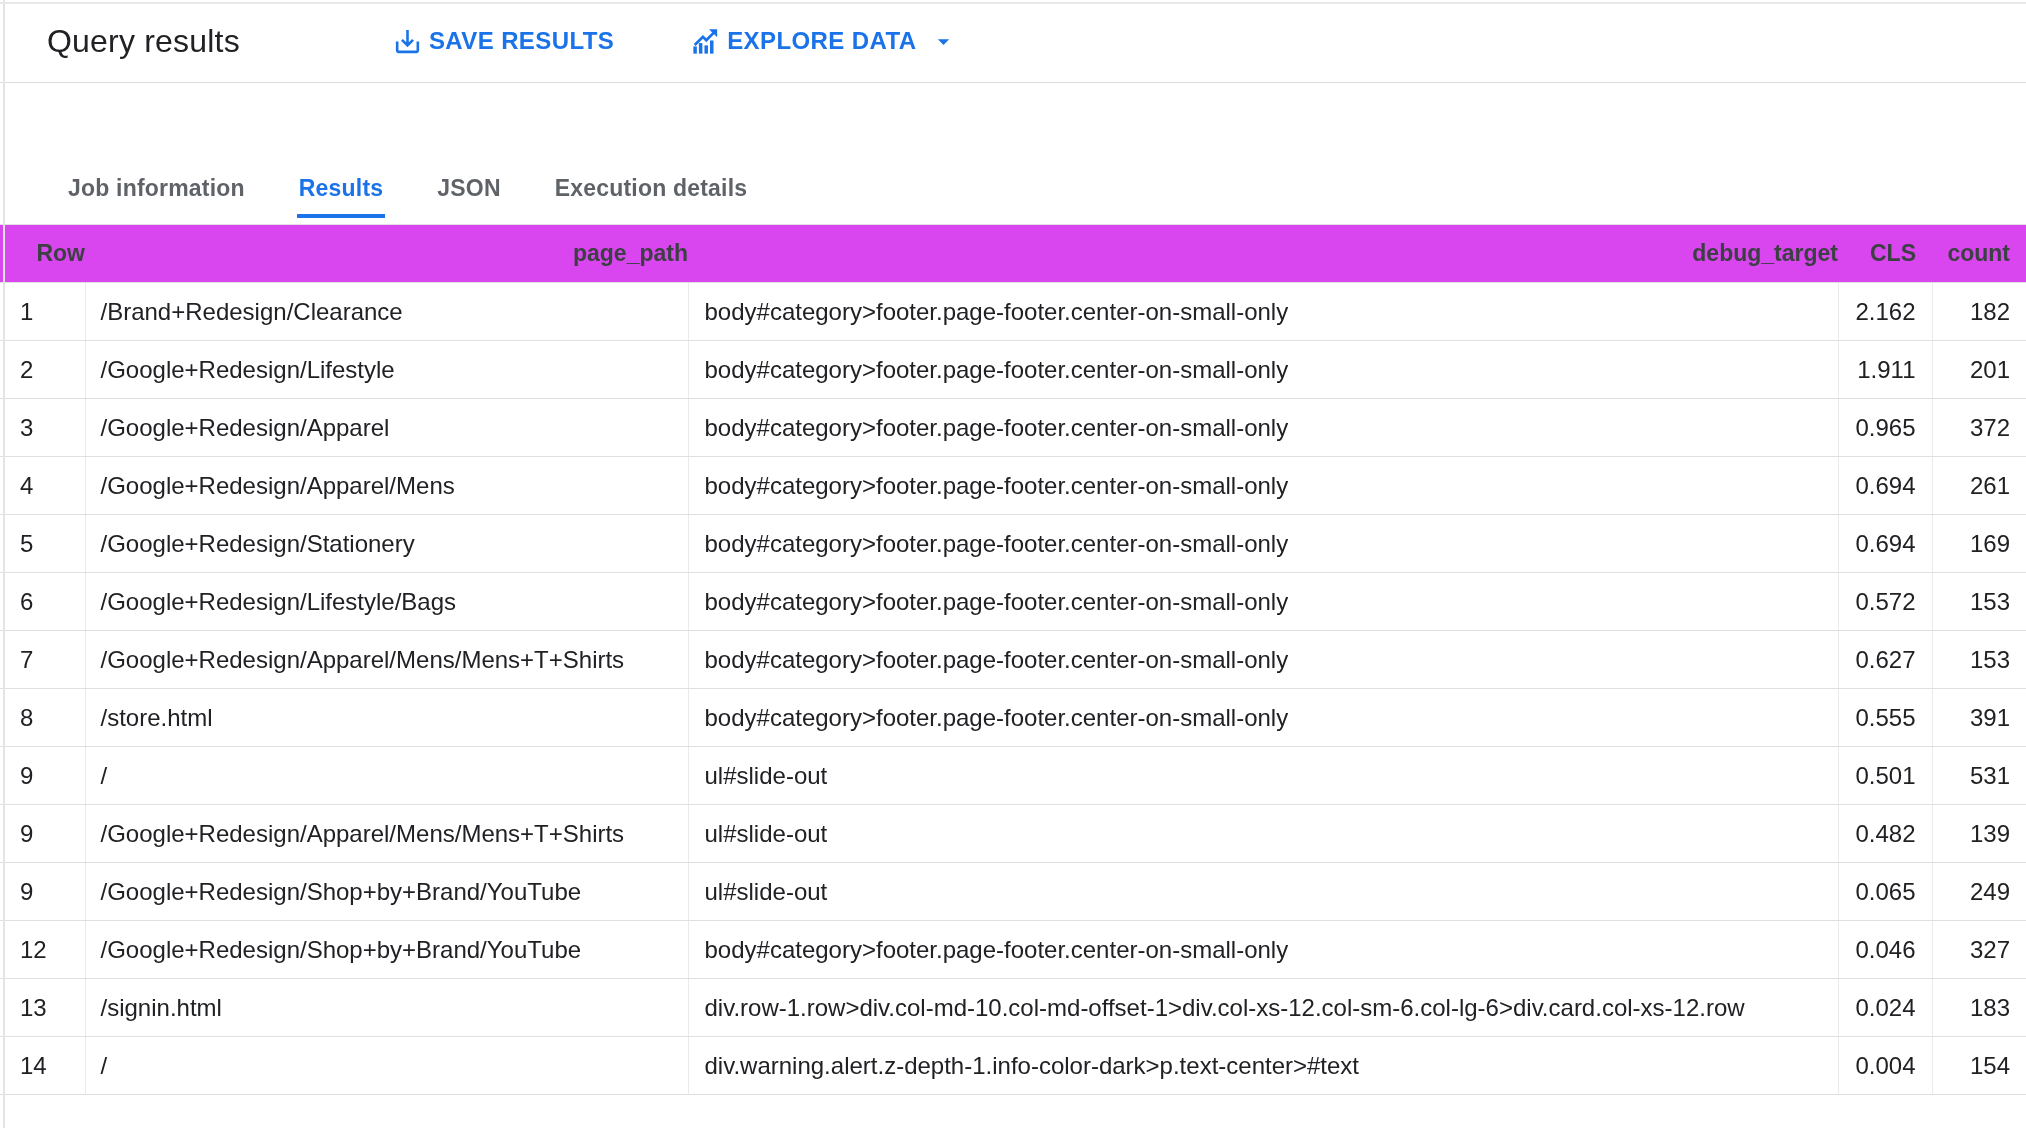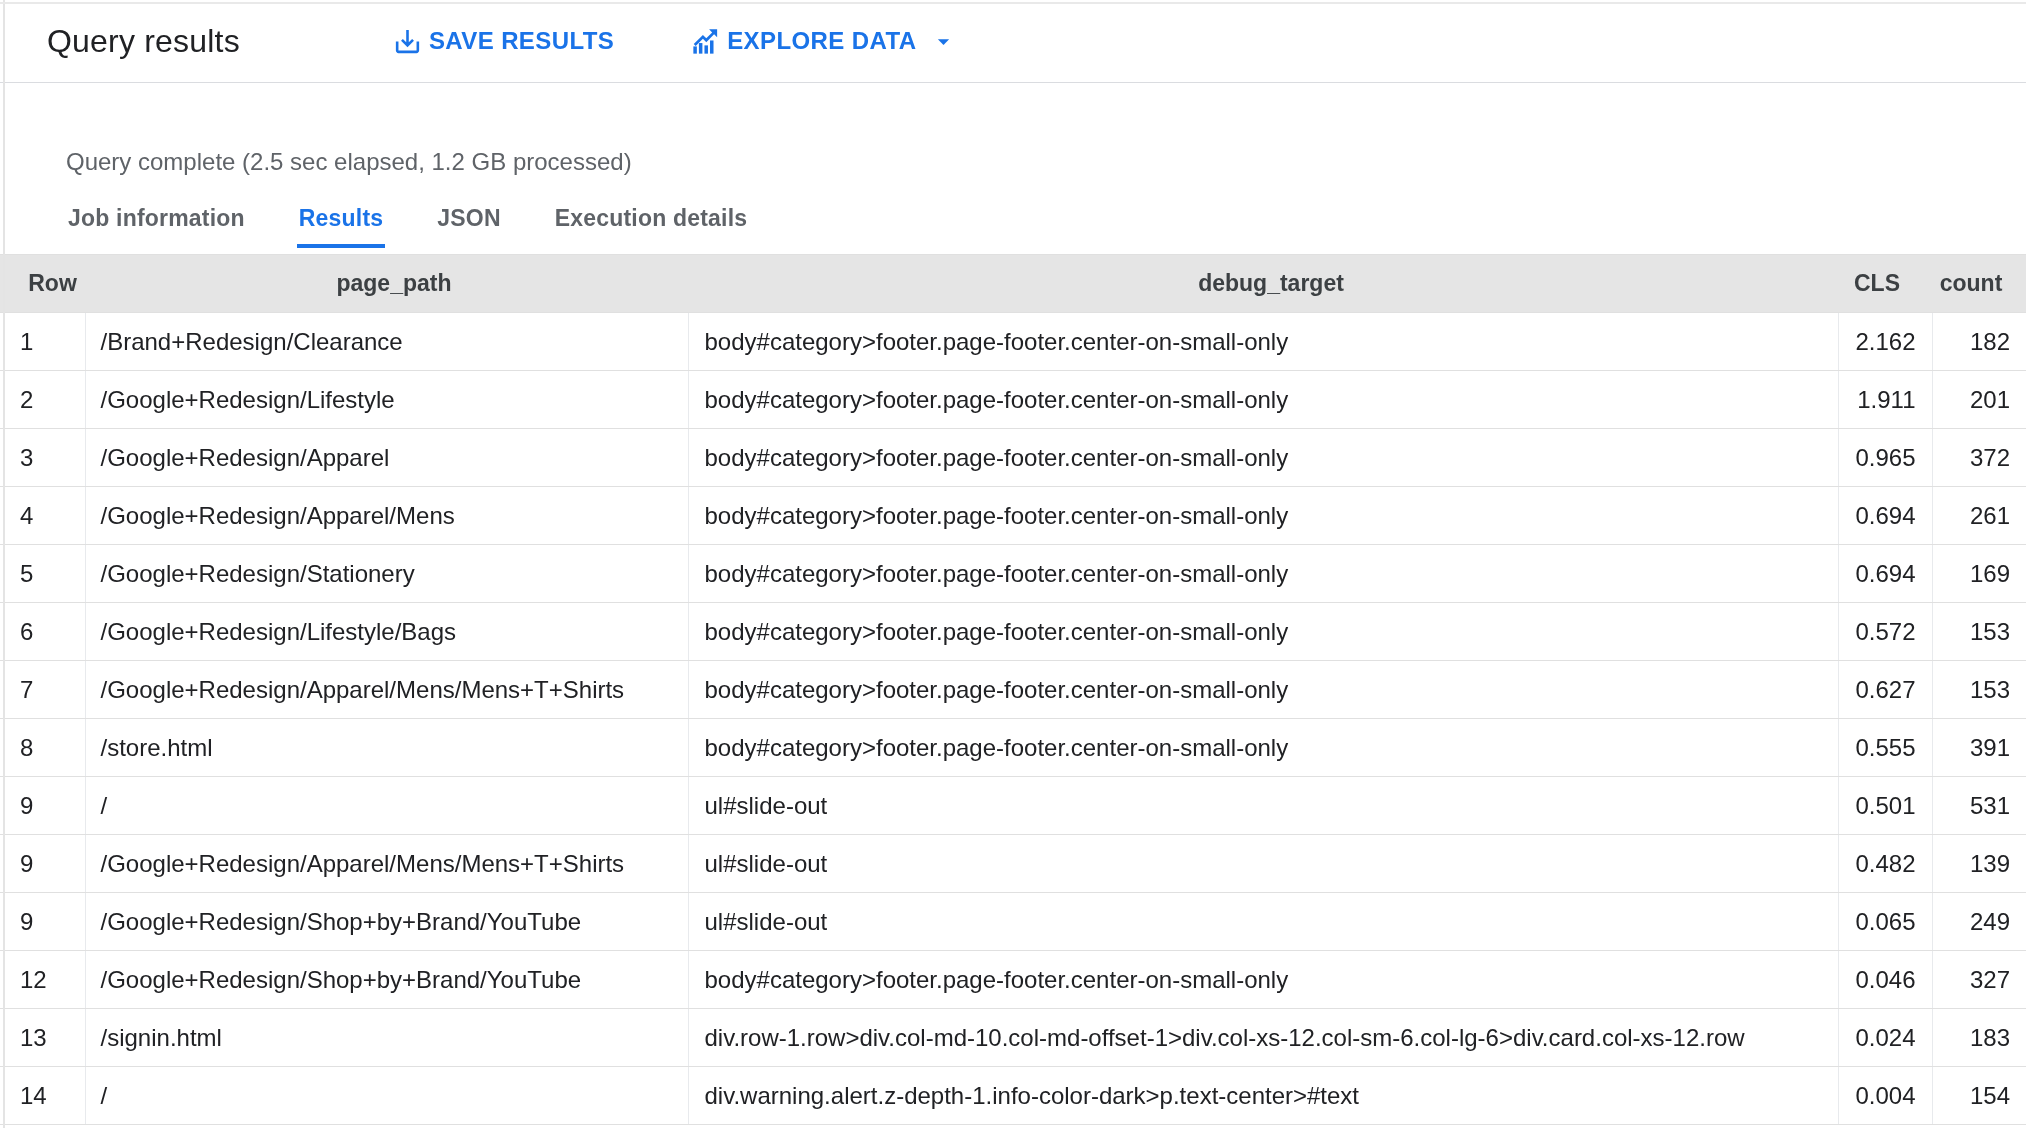--- a/index.html
+++ b/index.html
@@ -22,21 +22,21 @@
   .content-pad { padding:64px 0 0 66px; }
   .status { font-size:24px; color:#5f6368; line-height:30px; }
   .tabs { display:flex; margin-top:28px; }
   .tab { font-size:23px; font-weight:700; color:#5f6368; margin-right:50px; padding:0 2px 16px 2px; position:relative; cursor:pointer; letter-spacing:0.2px; }
   .tab.active { color:#1a73e8; }
   .tab.active::after { content:''; position:absolute; left:0; right:0; bottom:0; height:4px; background:#1a73e8; }
 
   
   table.results { width:2026px; border-collapse:collapse; table-layout:fixed; margin-top:6px; }
   table.results th, table.results td { height:58px; white-space:nowrap; overflow:hidden; vertical-align:middle; }
-  table.results thead th { background:#e5e5e5; font-size:23px; font-weight:700; color:#3c4043; text-align:center;
+  table.results thead th { background:#d946ef; font-size:23px; font-weight:700; color:#3c4043; text-align:right;
         border-top:1px solid #e0e0e0; border-bottom:1px solid #e0e0e0; }
   table.results td { font-size:24px; color:#202124; border-bottom:1px solid #e0e0e0; background:#fff; }
   table.results td + td { border-left:1px solid #e8eaed; }
   .cell-row, th.h-row   { padding-left:20px; }
   .cell-path, th.h-path { padding-left:15px; }
   .cell-debug, th.h-debug { padding-left:16px; }
   .num { text-align:right; padding-right:16px; }
 </style>
 </head>
 <body>
@@ -70,21 +70,20 @@
       <span>EXPLORE DATA</span>
       <span class="chevron">
         <svg viewBox="0 0 24 24">
             <path d="M7 10l5 5 5-5z"></path>
           </svg>
       </span>
     </div>
   </div>
 
   <div class="content-pad">
-    <div class="status">Query complete (2.5 sec elapsed, 1.2 GB processed)</div>
     <div class="tabs">
         <div class="tab"><span>Job information</span></div>
         <div class="tab active"><span>Results</span></div>
         <div class="tab"><span>JSON</span></div>
         <div class="tab"><span>Execution details</span></div>
       </div>
   </div>
 
   <table class="results">
     <colgroup>

